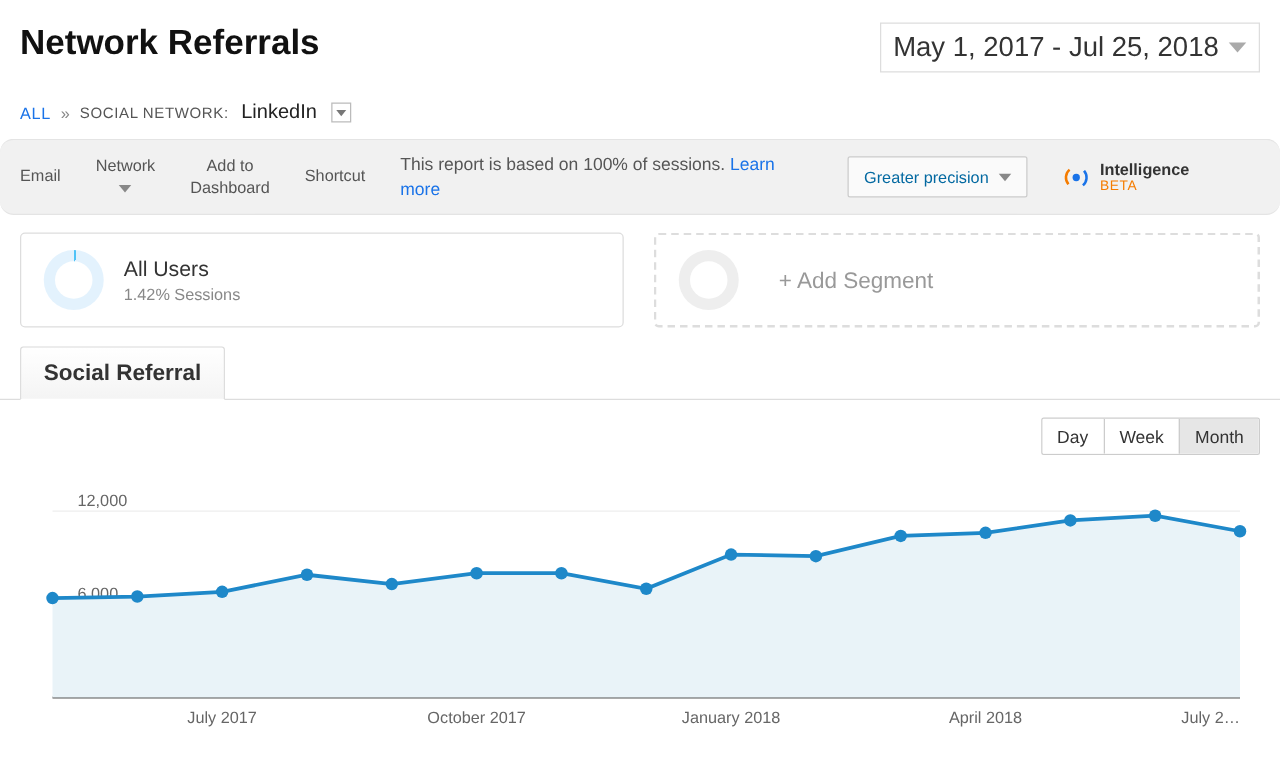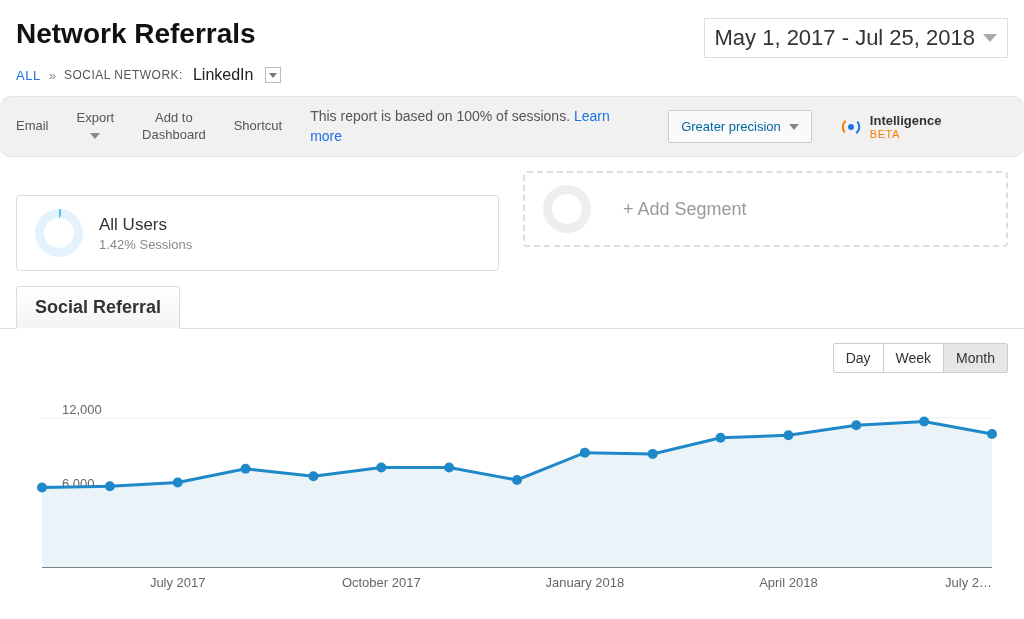--- a/index.html
+++ b/index.html
@@ -33,20 +33,21 @@
     .date-range-text {
       font-size: 22px;
       color: #333;
     }
     .breadcrumb {
       padding: 0 32px 12px 16px;
       font-size: 13px;
       display: flex;
       align-items: center;
       gap: 8px;
+      margin-top: 15px;
     }
     .breadcrumb .all-link { color: #1a73e8; letter-spacing: 0.5px; }
     .breadcrumb .chev { color: #888; }
     .breadcrumb .label { color: #555; letter-spacing: 0.5px; font-size: 12px; }
     .breadcrumb .value { color: #222; font-size: 16px; margin-left: 2px;}
     .bc-dd {
       display:inline-flex; width:16px; height:16px; border:1px solid #bbb;
       align-items:center; justify-content:center; margin-left:4px; cursor:pointer;
     }
     .toolbar {
@@ -93,21 +94,21 @@
     .segments-row {
       padding: 14px 16px;
       display:flex;
       gap: 24px;
     }
     .segment-card {
       flex:1; height:76px; display:flex; align-items:center; gap:16px;
       padding: 0 18px;
       border-radius:4px;
     }
-    .segment-card.solid { border:1px solid #ddd; background:#fff;margin-top:24px; }
+    .segment-card.solid { border:1px solid #ddd; background:#fff; }
     .segment-card.dashed { border:2px dashed #ddd; background:#fff; cursor:pointer; }
     .donut {
       width:48px; height:48px; border-radius:50%;
       position: relative;
     }
     .donut.users {
       background: conic-gradient(#4fc3f7 0deg 5.1deg, #e3f2fd 5.1deg 360deg);
     }
     .donut.add { background:#eee; }
     .donut::after {
@@ -164,21 +165,21 @@
   <span class="label">SOCIAL NETWORK:</span>
   <span class="value">LinkedIn</span>
   <span class="bc-dd">
     <span class="caret-down sm"></span>
   </span>
 </div>
 
 <div class="toolbar">
   <div class="tb-item">Email</div>
   <div class="tb-item">
-    <span>Export</span>
+    <span>Network</span>
     <span class="sub"><span class="caret-down"></span></span>
   </div>
   <div class="tb-item">
     <span class="sub">Add to</span>
     <span class="sub">Dashboard</span>
   </div>
   <div class="tb-item">Shortcut</div>
   <div class="report-note">
     <span>This report is based on 100% of sessions. </span><span class="link">Learn more</span>
   </div>

